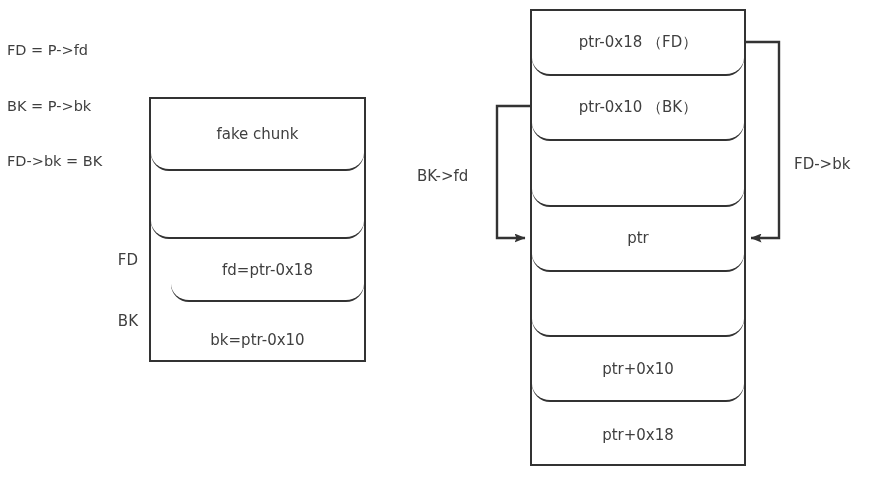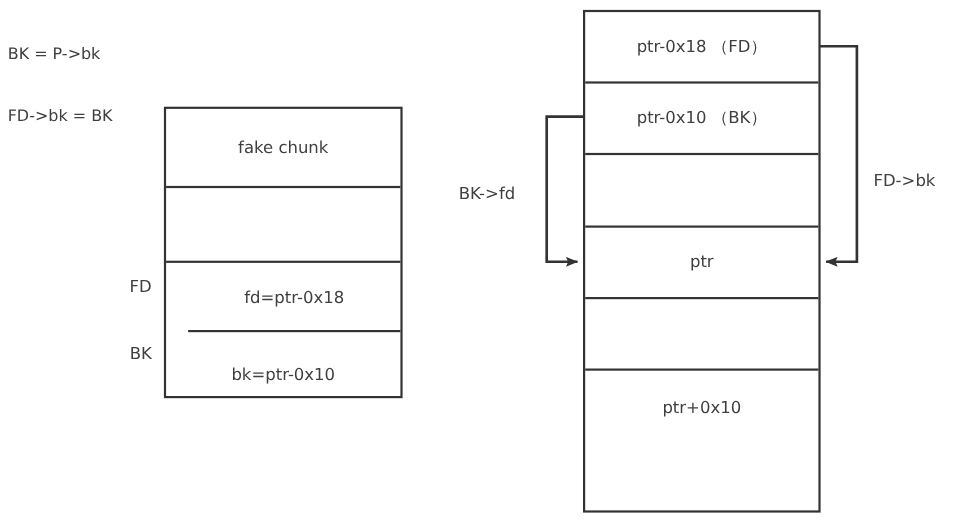--- a/index.html
+++ b/index.html
@@ -38,20 +38,21 @@
   }
   .mem-row {
     box-sizing: border-box;
     border-bottom: 2.2px solid #333333;
     display: flex;
     align-items: center;
     justify-content: center;
     font-size: 15px;
     color: #3f3f3f;
     white-space: pre;
+    border-radius: 18px;
   }
   .mem-row:last-child { border-bottom: none; }
 
   
   #left-table {
     left: 149px;
     top: 97px;
     width: 217px;
     height: 265px;
   }
@@ -97,20 +98,21 @@
   }
   #label-bk-fd { left: 417px; top: 167px; }
   #label-fd-bk { left: 794px; top: 155px; }
 </style>
 </head>
 <body>
 
 <div id="canvas">
 
   <div class="code-block">
+    <span class="code-line">FD = P-&gt;fd</span>
     <span class="code-line">BK = P-&gt;bk</span>
     <span class="code-line">FD-&gt;bk = BK</span>
   </div>
 
   <div class="mem-table" id="left-table">
     <div class="mem-row r0">
       <span>fake chunk</span>
     </div>
     <div class="mem-row r1">
       <span></span>
@@ -138,20 +140,23 @@
     </div>
     <div class="mem-row">
       <span>ptr</span>
     </div>
     <div class="mem-row">
       <span></span>
     </div>
     <div class="mem-row">
       <span>ptr+0x10</span>
     </div>
+    <div class="mem-row">
+      <span>ptr+0x18</span>
+    </div>
   </div>
 
   <svg class="arrow-svg" viewBox="0 0 871 479">
     <defs>
       <marker id="arrow-right" markerWidth="11" markerHeight="9" refX="10.5" refY="4.5" orient="auto" markerUnits="userSpaceOnUse">
         <path d="M0,0 L11,4.5 L0,9 L2,4.5 Z" fill="#333333"></path>
       </marker>
       <marker id="arrow-left" markerWidth="11" markerHeight="9" refX="10.5" refY="4.5" orient="auto" markerUnits="userSpaceOnUse">
         <path d="M0,0 L11,4.5 L0,9 L2,4.5 Z" fill="#333333"></path>
       </marker>

